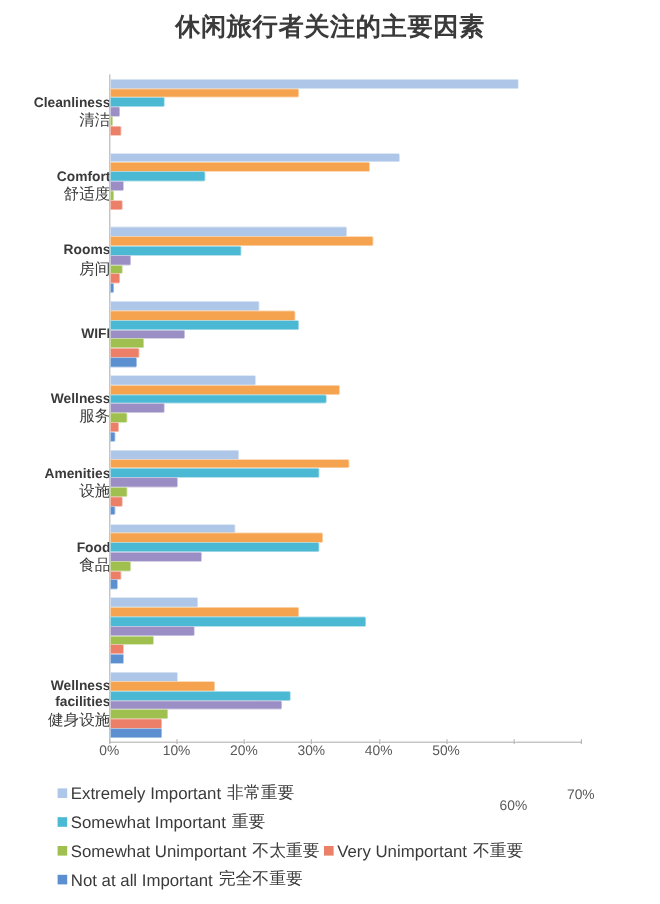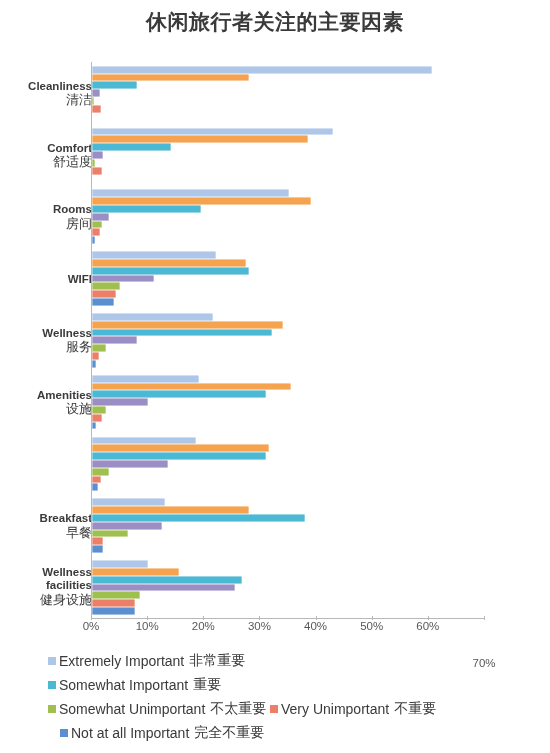--- a/index.html
+++ b/index.html
@@ -204,23 +204,23 @@
         <span class="en">WIFI</span>
       </div>
       <div class="ylabel" style="top: 265px;">
         <span class="en">Wellness</span>
         <span class="zh">服务</span>
       </div>
       <div class="ylabel" style="top: 326.778px;">
         <span class="en">Amenities</span>
         <span class="zh">设施</span>
       </div>
-      <div class="ylabel" style="top: 450.333px;">
-        <span class="en">Breakfast</span>
-        <span class="zh">早餐</span>
+      <div class="ylabel" style="top: 388.556px;">
+        <span class="en">Food</span>
+        <span class="zh">食品</span>
       </div>
       <div class="ylabel" style="top: 504.111px;">
         <span class="en">Wellness facilities</span>
         <span class="zh">健身设施</span>
       </div>
     </div>
 
   <div id="plot-area">
     <div id="gridlines">
         <div class="gridline" style="left: 56.1429px;"></div>
@@ -449,21 +449,21 @@
       <div class="xlabel" style="left: 56.1429px;">10%</div>
       <div class="xtick" style="left: 112.286px;"></div>
       <div class="xlabel" style="left: 112.286px;">20%</div>
       <div class="xtick" style="left: 168.429px;"></div>
       <div class="xlabel" style="left: 168.429px;">30%</div>
       <div class="xtick" style="left: 224.571px;"></div>
       <div class="xlabel" style="left: 224.571px;">40%</div>
       <div class="xtick" style="left: 280.714px;"></div>
       <div class="xlabel" style="left: 280.714px;">50%</div>
       <div class="xtick" style="left: 336.857px;"></div>
-      <div class="xlabel" style="left: 336.857px;">60%</div>
+      <div class="xlabel" style="left: 336.857px; margin-top: 46px;">60%</div>
       <div class="xtick" style="left: 393px;"></div>
       <div class="xlabel" style="left: 393px; margin-top: 37px;">70%</div>
     </div>
 
   <div id="legend">
       <div class="legend-row" style="top: 0px;">
         <div class="legend-item" style="left: 0px; top: 0px;">
           <span class="legend-swatch" style="background: rgb(174, 199, 232);"></span>
           <span class="legend-en">Extremely Important</span>
           <span class="legend-zh">非常重要</span>
@@ -482,21 +482,21 @@
           <span class="legend-en">Somewhat Unimportant</span>
           <span class="legend-zh">不太重要</span>
         </div>
         <div class="legend-item" style="left: 222px; top: 0px;">
           <span class="legend-swatch" style="background: rgb(236, 127, 104);"></span>
           <span class="legend-en">Very Unimportant</span>
           <span class="legend-zh">不重要</span>
         </div>
       </div>
       <div class="legend-row" style="top: 72px;">
-        <div class="legend-item" style="left: 12px; top: 0px;">
+        <div class="legend-item" style="left: 0px; top: 0px;">
           <span class="legend-swatch" style="background: rgb(91, 143, 208);"></span>
           <span class="legend-en">Not at all Important</span>
           <span class="legend-zh">完全不重要</span>
         </div>
       </div>
     </div>
 
 </div>
 
 </body></html>

